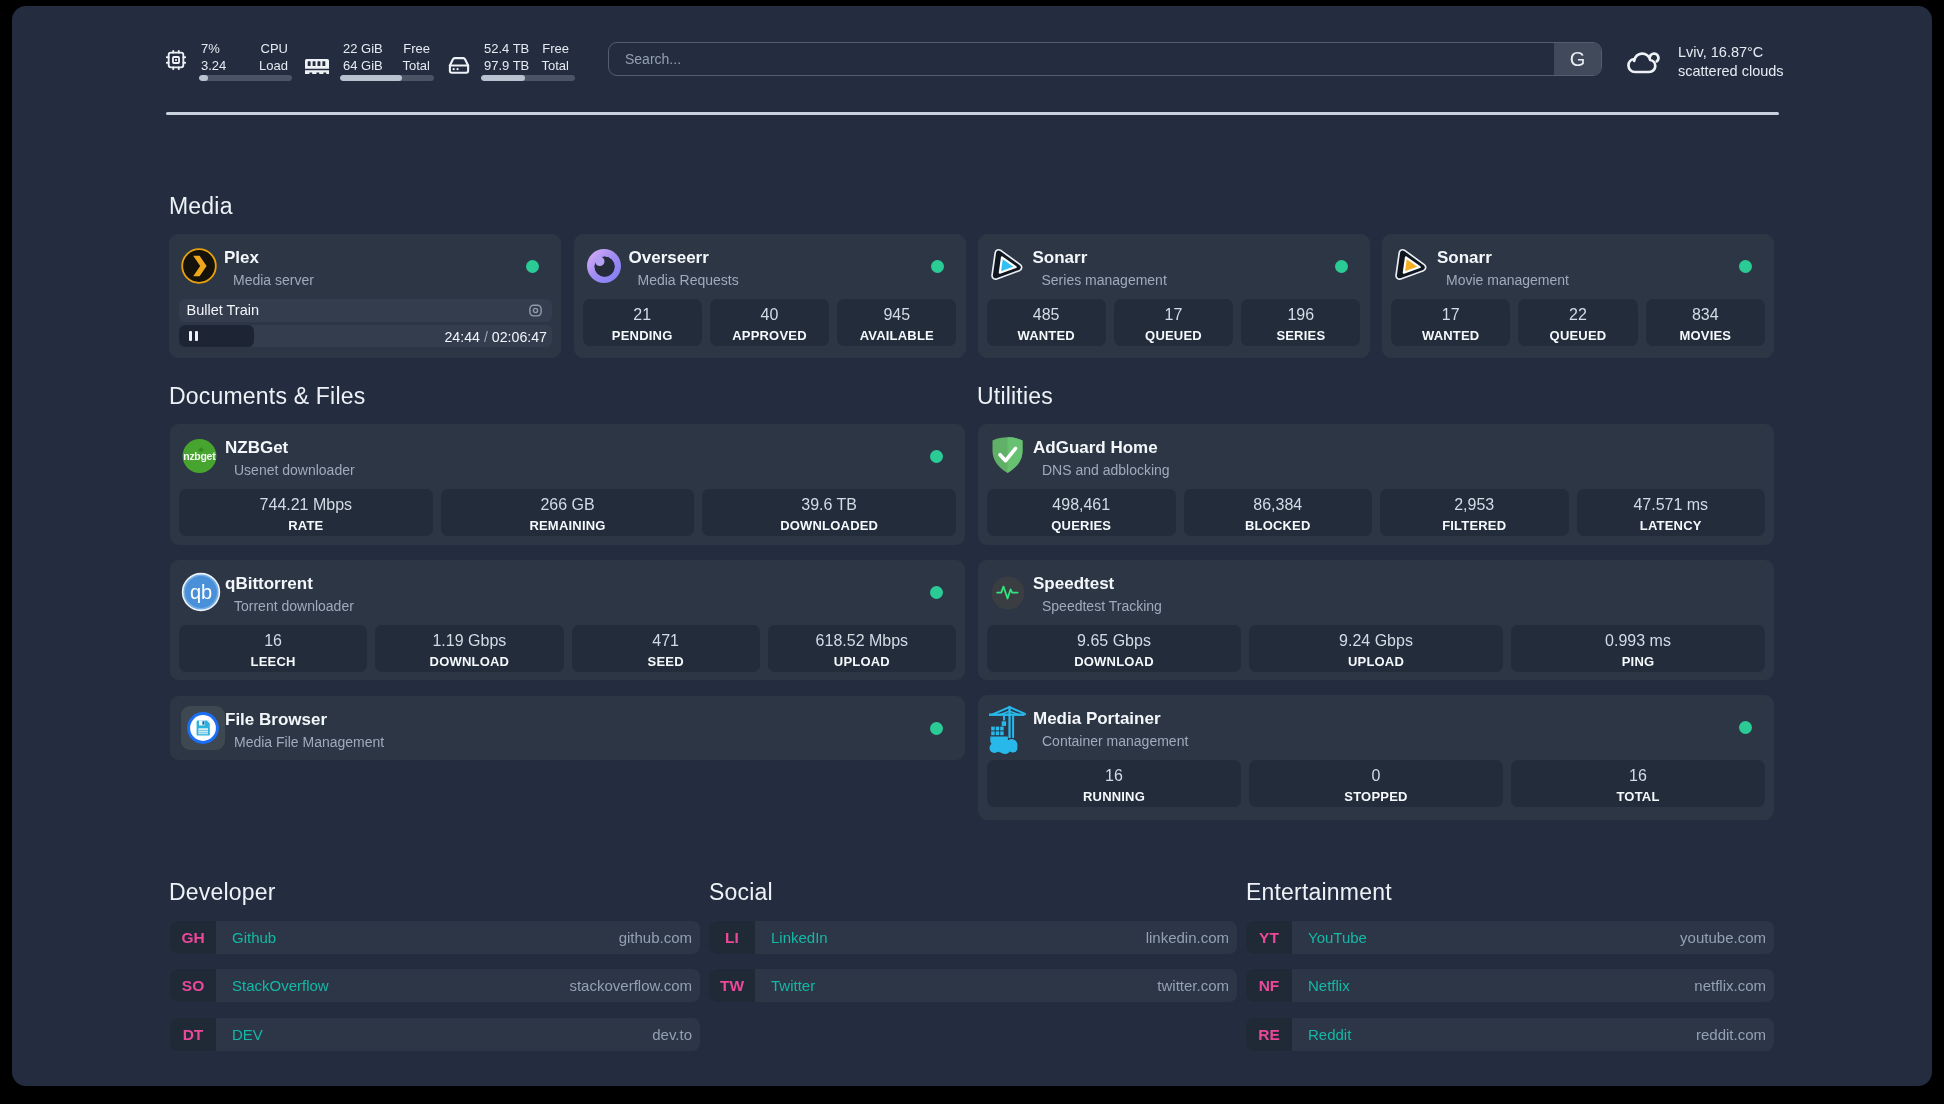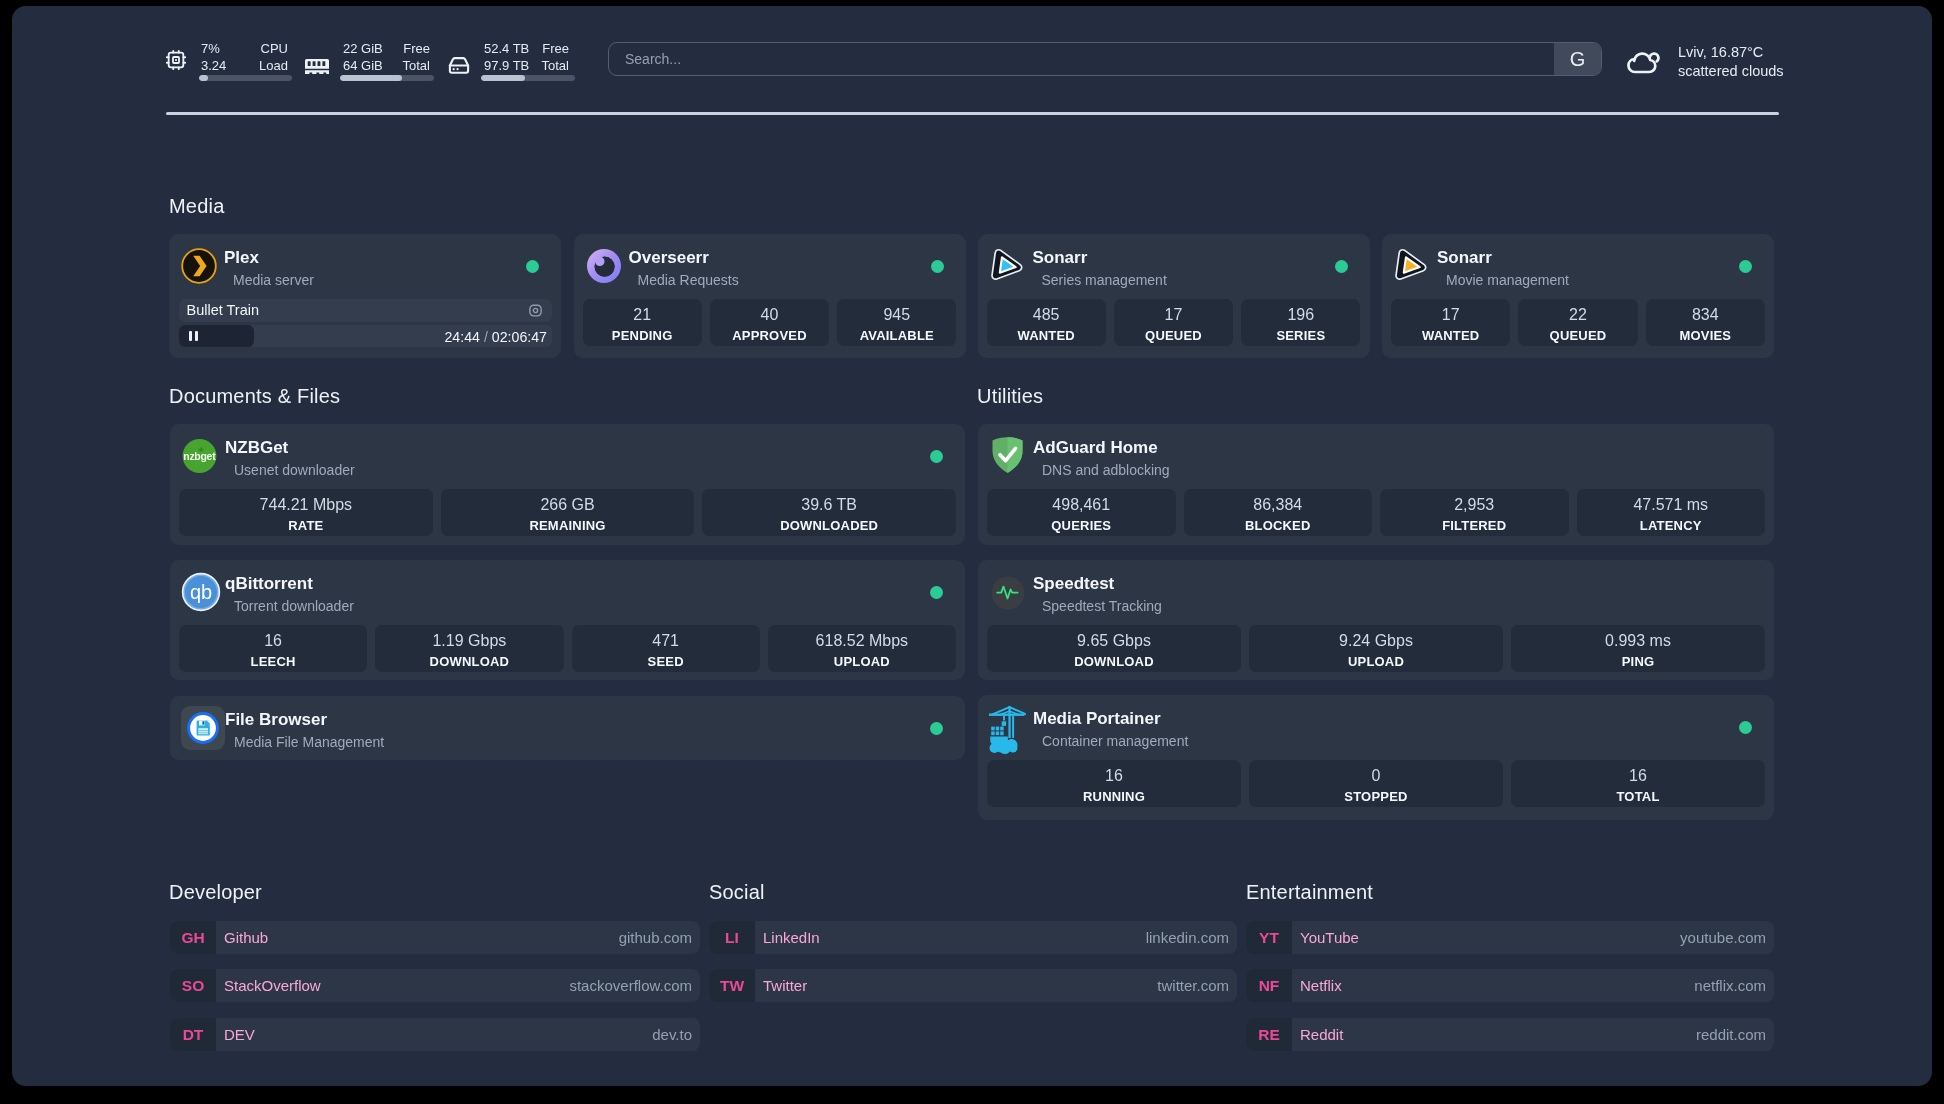--- a/index.html
+++ b/index.html
@@ -18,39 +18,39 @@
   .search { position:absolute; left:596px; top:36px; width:994px; height:34px;
             border:1.5px solid #525f70; border-radius:9px; }
   .search .ph { position:absolute; left:16px; top:8px; font-size:14px; color:#95a0b1; }
   .search .g { position:absolute; right:0; top:0; width:47px; height:100%;
                background:#404a5a; border-radius:0 7.5px 7.5px 0;
                display:flex; align-items:center; justify-content:center;
                color:#e8edf4; font-size:20px; }
 
   .divider { position:absolute; left:154px; top:106px; width:1613px; height:2.5px; background:#c9d2de; border-radius:2px; }
 
-  h2 { position:absolute; font-size:20px; line-height:28px; font-weight:500; color:#eef2f7; letter-spacing:0.2px; }
+  h2 { position:absolute; font-size:23px; line-height:28px; font-weight:500; color:#eef2f7; letter-spacing:0.2px; }
 
   .card { position:absolute; background:#2c3645; border-radius:9px; }
   .icon { position:absolute; left:12px; top:14px; width:36px; height:36px; }
   .title { position:absolute; left:55px; top:13px; font-size:17px; font-weight:600; color:#f4f7fa; line-height:22px; white-space:nowrap; }
   .subtitle { position:absolute; left:64px; top:36.5px; font-size:14px; color:#9fabbc; line-height:19px; white-space:nowrap; }
   .dot { position:absolute; right:22px; top:26px; width:13px; height:13px; border-radius:50%; background:#2bcb96; }
 
   .stats { position:absolute; left:9px; right:9px; top:65px; height:47px; display:flex; gap:8px; }
   .stat { flex:1; background:#222c3b; border-radius:7px; position:relative; text-align:center; color:#d3dbe5; }
   .stat .v { position:absolute; top:6px; left:0; right:0; font-size:16px; line-height:20px; }
   .stat .l { position:absolute; top:28px; left:0; right:0; font-size:13px; line-height:17px; font-weight:700; color:#f6f9fc; letter-spacing:0.2px; }
 
   
   .bm { position:absolute; height:33px; border-radius:8px; background:#2c3646; overflow:hidden; }
   .bm .ab { position:absolute; left:0; top:0; width:46px; height:100%; background:#202a37;
             display:flex; align-items:center; justify-content:center;
             font-size:15.5px; font-weight:600; color:#ec4899; }
-  .bm .nm { position:absolute; left:54px; top:8px; font-size:15px; color:#f9a8d4; }
+  .bm .nm { position:absolute; left:62px; top:8px; font-size:15px; color:#14b8a6; }
   .bm .url { position:absolute; right:8px; top:8px; font-size:15px; color:#93a1b3; }
 </style>
 </head>
 <body>
 <div class="page">
 
   <svg class="abs" style="left:153px; top:43px;" width="22" height="22" viewBox="0 0 24 24" fill="none" stroke="#eef2f7" stroke-width="2" stroke-linecap="round" stroke-linejoin="round">
     <rect x="4" y="4" width="16" height="16" rx="2.5"></rect>
       <rect x="8.7" y="8.7" width="6.6" height="6.6" rx="1"></rect>
     <path d="M15 2v2M15 20v2M2 15h2M2 9h2M20 15h2M20 9h2M9 2v2M9 20v2"></path>

